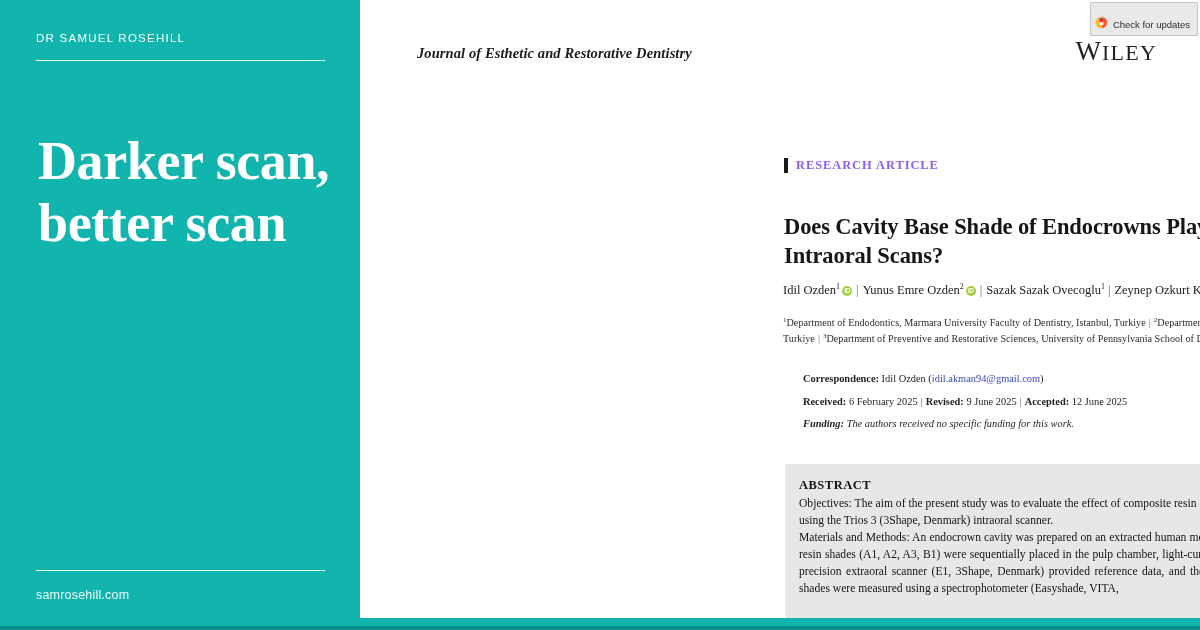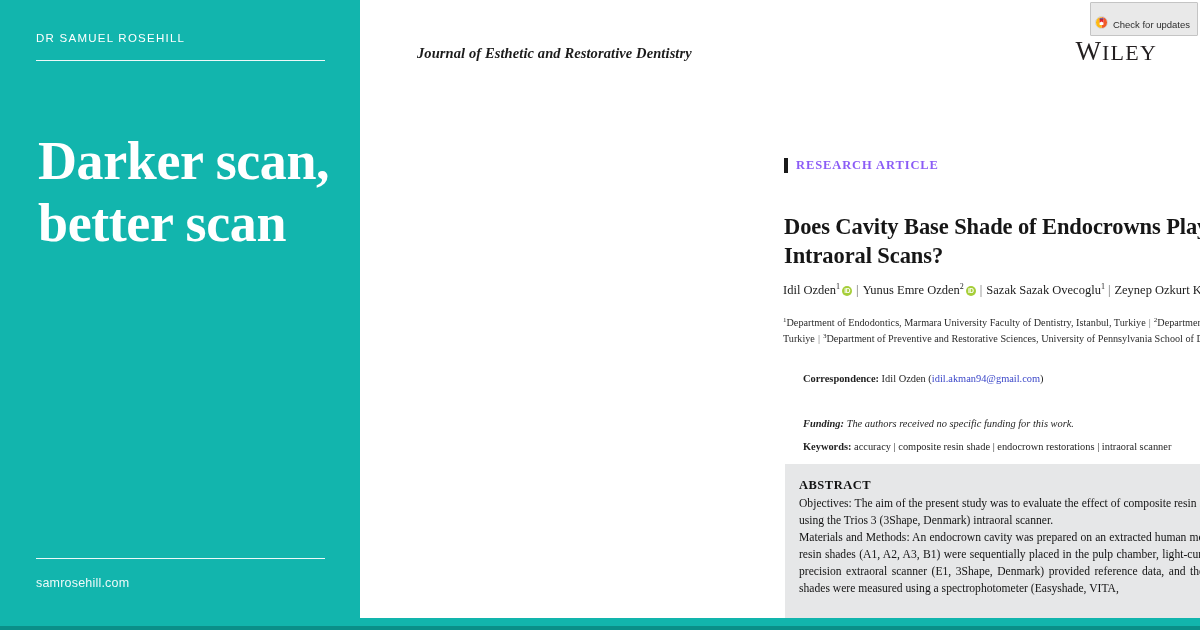--- a/index.html
+++ b/index.html
@@ -40,21 +40,21 @@
     line-height:1.145;
     letter-spacing:-0.4px;
   }
   #footer-rule {
     margin:auto 0 0 36px;
     width:289px; height:1px;
     background:rgba(255,255,255,0.92);
   }
   #footer-url {
     margin:17px 0 0 36px;
-    padding-bottom:40px;
+    padding-bottom:28px;
     font-family:"Liberation Sans", sans-serif;
     font-size:12.5px;
     color:rgba(255,255,255,0.93);
     letter-spacing:0.2px;
   }
 
   
   #bottom-bar {
     position:absolute; left:0; bottom:0;
     width:1200px; height:12px;
@@ -242,30 +242,32 @@
 
   <div id="authors"><span>Idil Ozden</span><sup>1</sup><span class="orcid">iD</span><span class="sep">|</span><span>Yunus Emre Ozden</span><sup>2</sup><span class="orcid">iD</span><span class="sep">|</span><span>Sazak Sazak Ovecoglu</span><sup>1</sup><span class="sep">|</span><span>Zeynep Ozkurt Kayahan</span></div>
 
   <div id="affiliations"><sup>1</sup><span>Department of Endodontics, Marmara University Faculty of Dentistry, Istanbul, Turkiye</span><span class="sep">|</span><sup>2</sup><span>Department of Prosthodontics, Yeditepe University Faculty of Dentistry, Istanbul, Turkiye</span><span class="sep">|</span><sup>3</sup><span>Department of Preventive and Restorative Sciences, University of Pennsylvania School of Dental Medicine, Philadelphia, Pennsylvania, USA</span></div>
 
   <div class="meta-line" id="meta-correspondence">
     <b>Correspondence:</b>
     <span>Idil Ozden</span><span> (</span><span class="mail-link">idil.akman94@gmail.com</span><span>)</span>
   </div>
 
+  <div class="meta-line" id="meta-dates">
+    <b>Received:</b>
+    <span>6 February 2025</span><span class="sep">|</span><b>Revised:</b>
+    <span>9 June 2025</span><span class="sep">|</span><b>Accepted:</b>
+    <span>12 June 2025</span>
+  </div>
 
   <div class="meta-line" id="meta-funding">
     <b>Funding:</b>
     <span>The authors received no specific funding for this work.</span>
   </div>
 
-  <div class="meta-line" id="meta-keywords">
-    <b>Keywords:</b>
-    <span>accuracy | composite resin shade | endocrown restorations | intraoral scanner</span>
-  </div>
 
   <div id="abstract-box">
     <div id="abstract-heading">ABSTRACT</div>
     <p class="abs-para">
       <b>Objectives:</b><span> The aim of the present study was to evaluate the effect of composite resin shades (A1, A2, A3, B1) on the accuracy of scans performed using the Trios 3 (3Shape, Denmark) intraoral scanner.</span>
     </p>
     <p class="abs-para">
       <b>Materials and Methods:</b><span> An endocrown cavity was prepared on an extracted human molar embedded in a mandibular dentate typodont. Composite resin shades (A1, A2, A3, B1) were sequentially placed in the pulp chamber, light-cured, and scanned using the Trios 3 intraoral scanner. A high-precision extraoral scanner (E1, 3Shape, Denmark) provided reference data, and the intraoral scanner acquired test data. The composite resin shades were measured using a spectrophotometer (Easyshade, VITA,</span>
     </p>
   </div>

